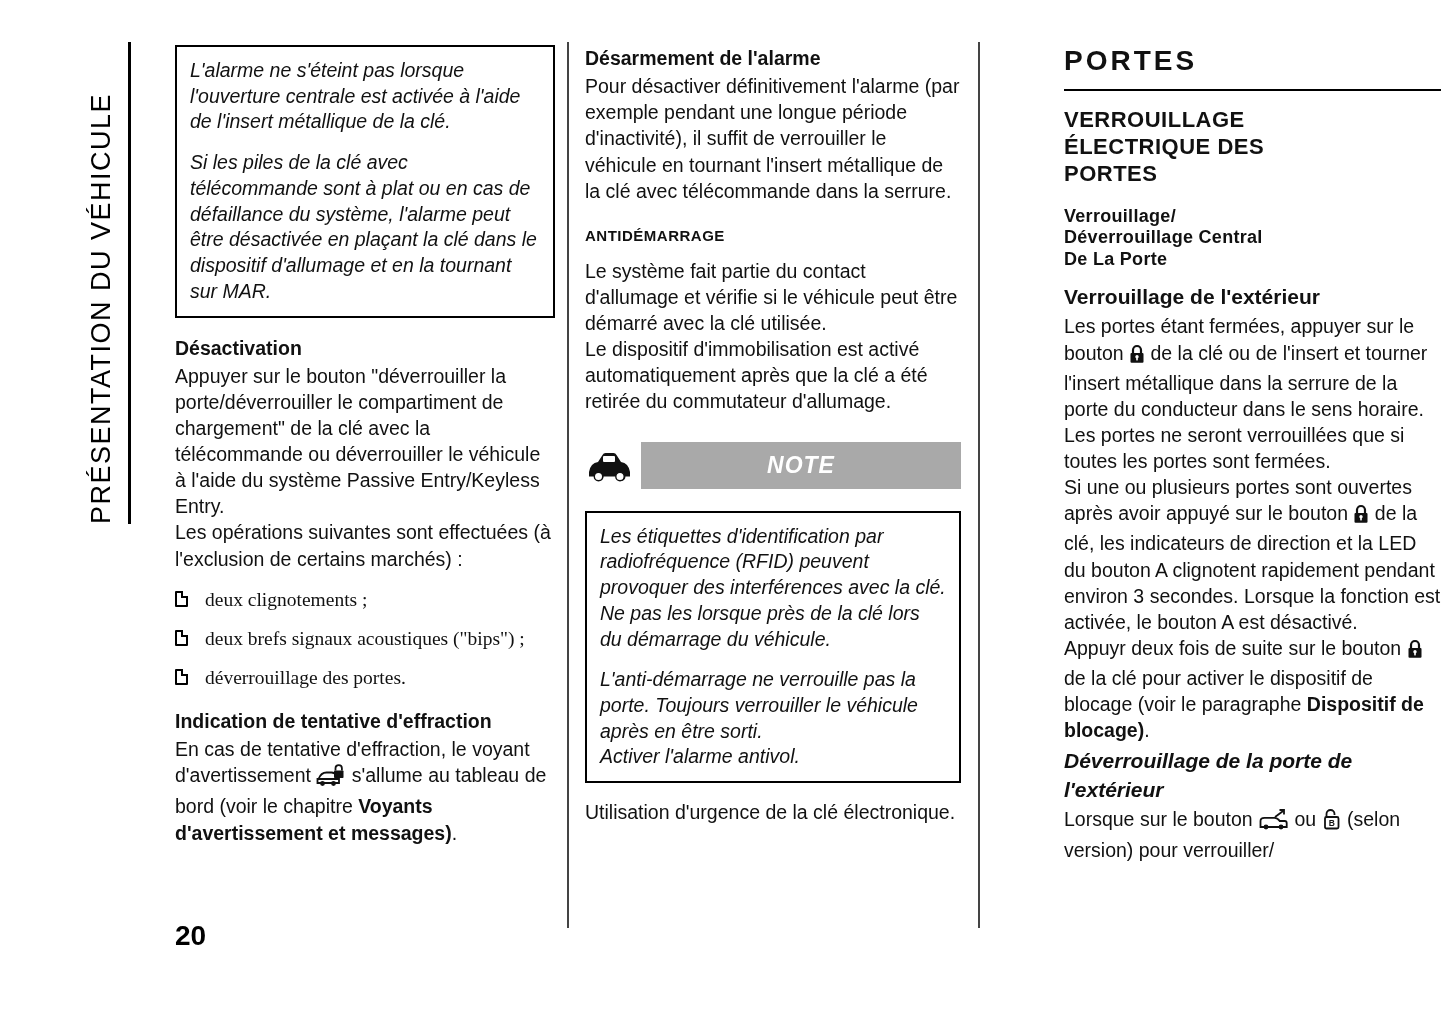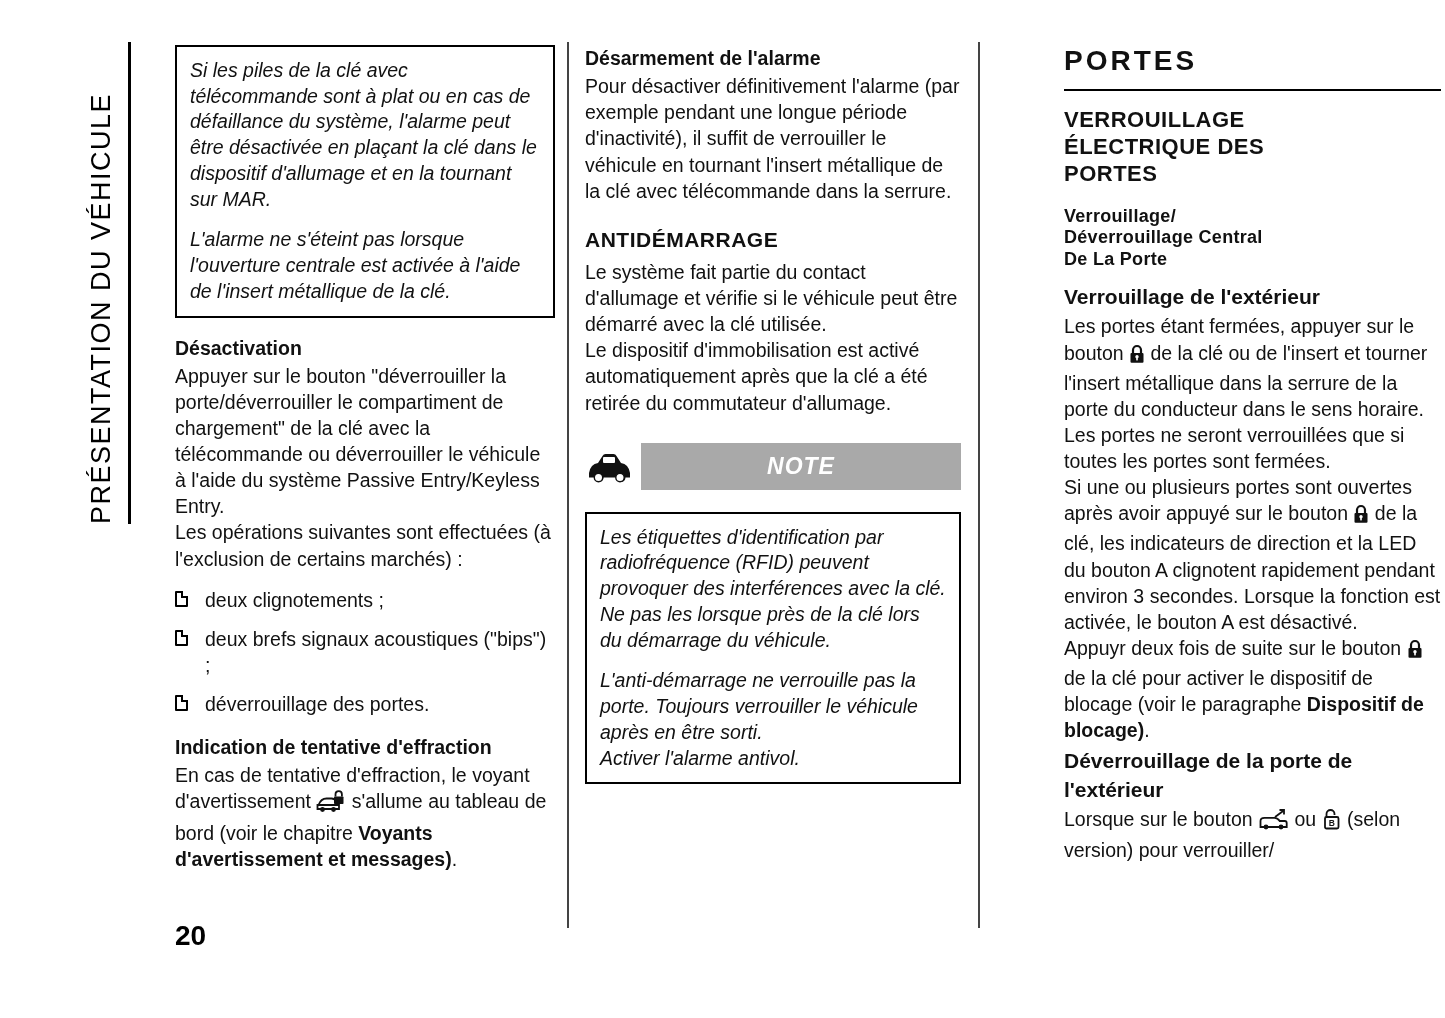--- a/index.html
+++ b/index.html
@@ -27,37 +27,37 @@
 
   .prelines { white-space: pre-line; }
   p.body { margin:0 0 4px; }
   h3.h3 { font-size:19.5px; font-weight:bold; margin:17px 0 2px; }
   h3.h3.first { margin-top:0; }
 
   .notebox { border:2px solid #000; padding:11px 13px 9px; font-style:italic; line-height:1.32; }
   .notebox p { margin-bottom:15px; }
   .notebox p:last-child { margin-bottom:2px; }
 
-  ul.bullets { list-style:none; margin:15px 0 4px; }
+  ul.bullets { list-style:none; margin:15px 0 4px;font-family:Liberation Serif, serif; }
   ul.bullets li { position:relative; padding-left:30px; margin-bottom:13px; }
   .sq-bullet { position:absolute; left:0; top:4px; width:13px; height:16px; border:2.2px solid #000; border-radius:1px; }
   .sq-bullet:before { content:""; position:absolute; right:-2px; top:-2px; width:5px; height:5px; background:#fff; border-left:2.2px solid #000; border-bottom:2.2px solid #000; }
 
-  .h2 { font-size:21px; font-weight:bold; letter-spacing:0.5px; margin:22px 0 5px; }
+  .h2 { font-size:15px; font-weight:bold; letter-spacing:0.5px; margin:22px 0 12px; }
 
   .note-row { display:flex; align-items:center; margin:26px 0 20px; height:50px; }
   .note-icon { flex:0 0 56px; display:flex; align-items:center; justify-content:flex-start; }
   .note-bar { flex:1; height:47px; line-height:47px; text-align:center; color:#fff; font-weight:bold; font-style:italic; font-size:23px; letter-spacing:1px; }
 
   .portes-title { font-size:28px; font-weight:bold; letter-spacing:3px; }
   .portes-rule { height:2.5px; background:#000; margin:9px 0 16px; }
   .h2b { font-size:22px; font-weight:bold; line-height:1.22; letter-spacing:0.5px; margin-bottom:18px; white-space:pre-line; }
   .h2c { font-size:18px; font-weight:bold; line-height:1.22; letter-spacing:0.3px; margin-bottom:12px; white-space:pre-line; }
   .h3b { font-size:21px; font-weight:bold; margin:0 0 2px; }
-  .h3b.mt { margin-top:4px; }
+  .h3b.mt { margin-top:4px;font-style:italic; }
 
   .ic { display:inline-block; vertical-align:-4px; }
   .ic-big { vertical-align:-5px; }
 
   .pagenum { position:absolute; left:175px; top:920px; font-size:28px; font-weight:bold; color:#000; }
   b { font-weight:bold; }
 </style>
 </head>
 <body>
 
@@ -67,22 +67,22 @@
     <div class="chapter-text">PRÉSENTATION DU VÉHICULE</div>
   </div>
   <div class="chapter-rule"></div>
 
   <div class="divider d1"></div>
   <div class="divider d2"></div>
 
   <div class="col col1">
 
     <div class="notebox">
+      <p>L'alarme ne s'éteint pas lorsque l'ouverture centrale est activée à l'aide de l'insert métallique de la clé.</p>
       <p>Si les piles de la clé avec télécommande sont à plat ou en cas de défaillance du système, l'alarme peut être désactivée en plaçant la clé dans le dispositif d'allumage et en la tournant sur MAR.</p>
-      <p>L'alarme ne s'éteint pas lorsque l'ouverture centrale est activée à l'aide de l'insert métallique de la clé.</p>
     </div>
 
     <h3 class="h3">Désactivation</h3>
     <p class="body prelines">Appuyer sur le bouton "déverrouiller la porte/déverrouiller le compartiment de chargement" de la clé avec la télécommande ou déverrouiller le véhicule à l'aide du système Passive Entry/Keyless Entry.
 Les opérations suivantes sont effectuées (à l'exclusion de certains marchés) :</p>
 
     <ul class="bullets">
       <li>
         <span class="sq-bullet"></span>
         <span>deux clignotements ;</span>
@@ -132,20 +132,21 @@
         <span>NOTE</span>
       </div>
     </div>
 
     <div class="notebox">
       <p>Les étiquettes d'identification par radiofréquence (RFID) peuvent provoquer des interférences avec la clé. Ne pas les lorsque près de la clé lors du démarrage du véhicule.</p>
       <p class="prelines">L'anti-démarrage ne verrouille pas la porte. Toujours verrouiller le véhicule après en être sorti.
 Activer l'alarme antivol.</p>
     </div>
 
+    <p class="body" style="margin-top:16px">Utilisation d'urgence de la clé électronique.</p>
   </div>
 
   <div class="col col3">
 
     <div class="portes-title">PORTES</div>
     <div class="portes-rule"></div>
 
     <div class="h2b">VERROUILLAGE
 ÉLECTRIQUE DES
 PORTES</div>

